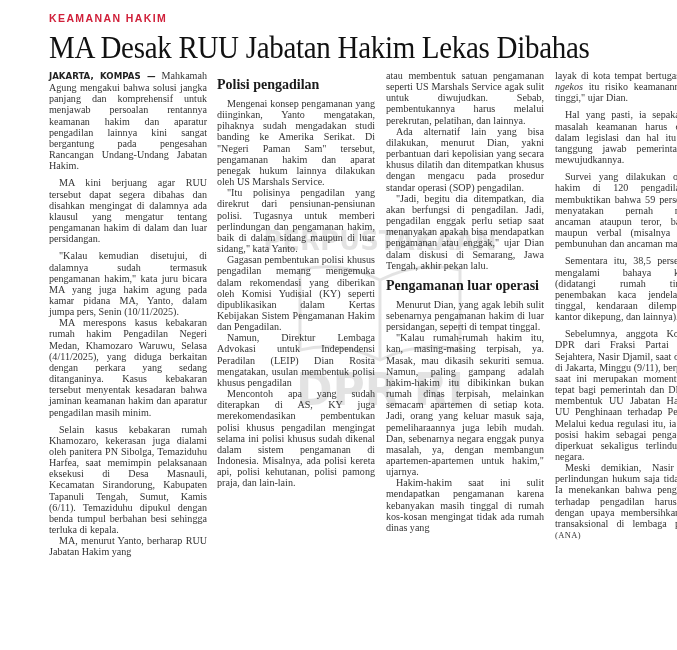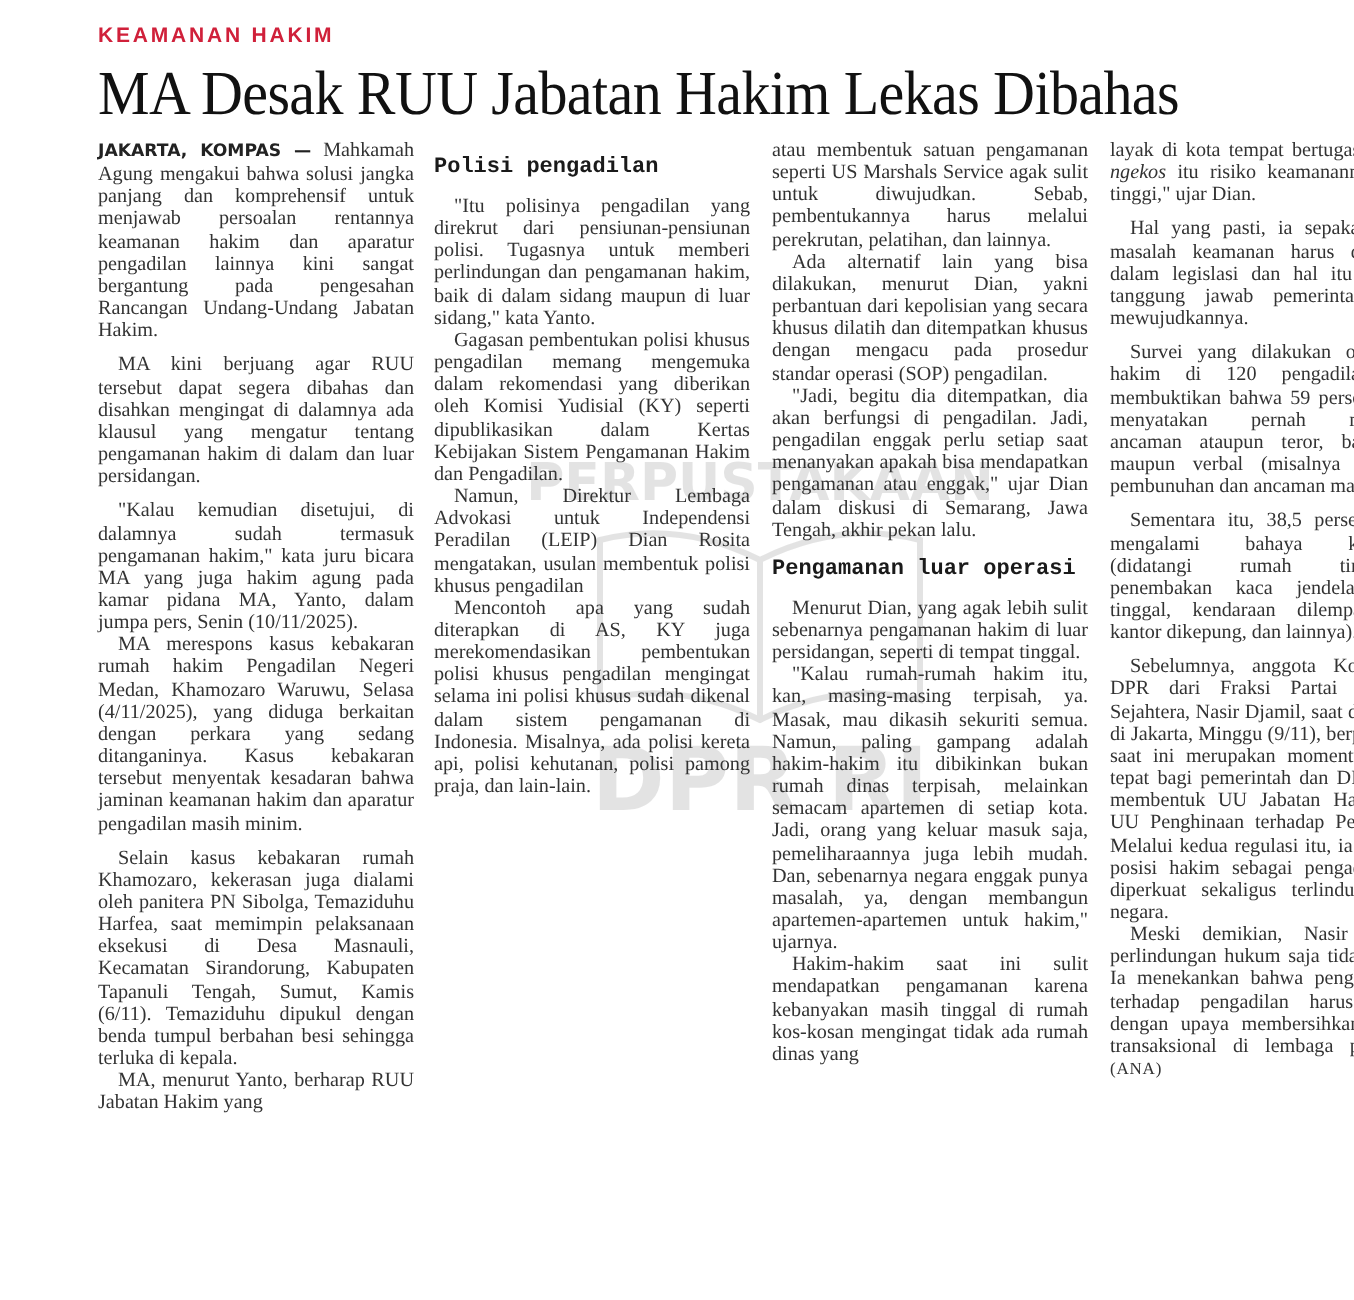--- a/index.html
+++ b/index.html
@@ -22,21 +22,21 @@
   }
   .col1 { left: 0; }
   .col2 { left: 168px; }
   .col3 { left: 337px; }
   .col4 { left: 506px; width: 160px; }
   .para { margin: 0 0 0 0; text-indent: 10px; }
   .para.gap { margin-top: 6px; }
   .para.noindent { text-indent: 0; }
   .dateline { font-family: "DejaVu Sans", sans-serif; font-weight: bold; font-size: 8.6px; color: #222222; letter-spacing: 0; }
   .subhead {
-    font-family: Liberation Mono, monospace; font-weight: bold; font-size: 11px;
+    font-family: Liberation Serif, serif; font-weight: bold; font-size: 14px;
     color: #1a1a1a; margin: 8px 0 7px 0; line-height: 13px; text-indent: 0;
   }
   .byline { font-size: 8.5px; letter-spacing: 0.4px; }
   .em { font-style: italic; }
   .watermark {
     position: absolute; left: 230px; top: 200px; width: 300px; height: 220px;
     pointer-events: none; opacity: 0.13;
   }
   .watermark svg { width: 100%; height: 100%; }
 </style>
@@ -61,20 +61,21 @@
     <p class="para noindent"><span class="dateline">JAKARTA, KOMPAS —</span> <span>Mahkamah Agung mengakui bahwa solusi jangka panjang dan komprehensif untuk menjawab persoalan rentannya keamanan hakim dan aparatur pengadilan lainnya kini sangat bergantung pada pengesahan Rancangan Undang-Undang Jabatan Hakim.</span></p>
     <p class="para gap">MA kini berjuang agar RUU tersebut dapat segera dibahas dan disahkan mengingat di dalamnya ada klausul yang mengatur tentang pengamanan hakim di dalam dan luar persidangan.</p>
     <p class="para gap">"Kalau kemudian disetujui, di dalamnya sudah termasuk pengamanan hakim," kata juru bicara MA yang juga hakim agung pada kamar pidana MA, Yanto, dalam jumpa pers, Senin (10/11/2025).</p>
     <p class="para">MA merespons kasus kebakaran rumah hakim Pengadilan Negeri Medan, Khamozaro Waruwu, Selasa (4/11/2025), yang diduga berkaitan dengan perkara yang sedang ditanganinya. Kasus kebakaran tersebut menyentak kesadaran bahwa jaminan keamanan hakim dan aparatur pengadilan masih minim.</p>
     <p class="para gap">Selain kasus kebakaran rumah Khamozaro, kekerasan juga dialami oleh panitera PN Sibolga, Temaziduhu Harfea, saat memimpin pelaksanaan eksekusi di Desa Masnauli, Kecamatan Sirandorung, Kabupaten Tapanuli Tengah, Sumut, Kamis (6/11). Temaziduhu dipukul dengan benda tumpul berbahan besi sehingga terluka di kepala.</p>
     <p class="para">MA, menurut Yanto, berharap RUU Jabatan Hakim yang</p>
   </div>
 
   <div class="col col2">
     <h2 class="subhead">Polisi pengadilan</h2>
+    <p class="para">Mengenai konsep pengamanan yang diinginkan, Yanto mengatakan, pihaknya sudah mengadakan studi banding ke Amerika Serikat. Di "Negeri Paman Sam" tersebut, pengamanan hakim dan aparat penegak hukum lainnya dilakukan oleh US Marshals Service.</p>
     <p class="para">"Itu polisinya pengadilan yang direkrut dari pensiunan-pensiunan polisi. Tugasnya untuk memberi perlindungan dan pengamanan hakim, baik di dalam sidang maupun di luar sidang," kata Yanto.</p>
     <p class="para">Gagasan pembentukan polisi khusus pengadilan memang mengemuka dalam rekomendasi yang diberikan oleh Komisi Yudisial (KY) seperti dipublikasikan dalam Kertas Kebijakan Sistem Pengamanan Hakim dan Pengadilan.</p>
     <p class="para">Namun, Direktur Lembaga Advokasi untuk Independensi Peradilan (LEIP) Dian Rosita mengatakan, usulan membentuk polisi khusus pengadilan</p>
     <p class="para">Mencontoh apa yang sudah diterapkan di AS, KY juga merekomendasikan pembentukan polisi khusus pengadilan mengingat selama ini polisi khusus sudah dikenal dalam sistem pengamanan di Indonesia. Misalnya, ada polisi kereta api, polisi kehutanan, polisi pamong praja, dan lain-lain.</p>
   </div>
 
   <div class="col col3">
     <p class="para noindent">atau membentuk satuan pengamanan seperti US Marshals Service agak sulit untuk diwujudkan. Sebab, pembentukannya harus melalui perekrutan, pelatihan, dan lainnya.</p>
     <p class="para">Ada alternatif lain yang bisa dilakukan, menurut Dian, yakni perbantuan dari kepolisian yang secara khusus dilatih dan ditempatkan khusus dengan mengacu pada prosedur standar operasi (SOP) pengadilan.</p>
     <p class="para">"Jadi, begitu dia ditempatkan, dia akan berfungsi di pengadilan. Jadi, pengadilan enggak perlu setiap saat menanyakan apakah bisa mendapatkan pengamanan atau enggak," ujar Dian dalam diskusi di Semarang, Jawa Tengah, akhir pekan lalu.</p>

